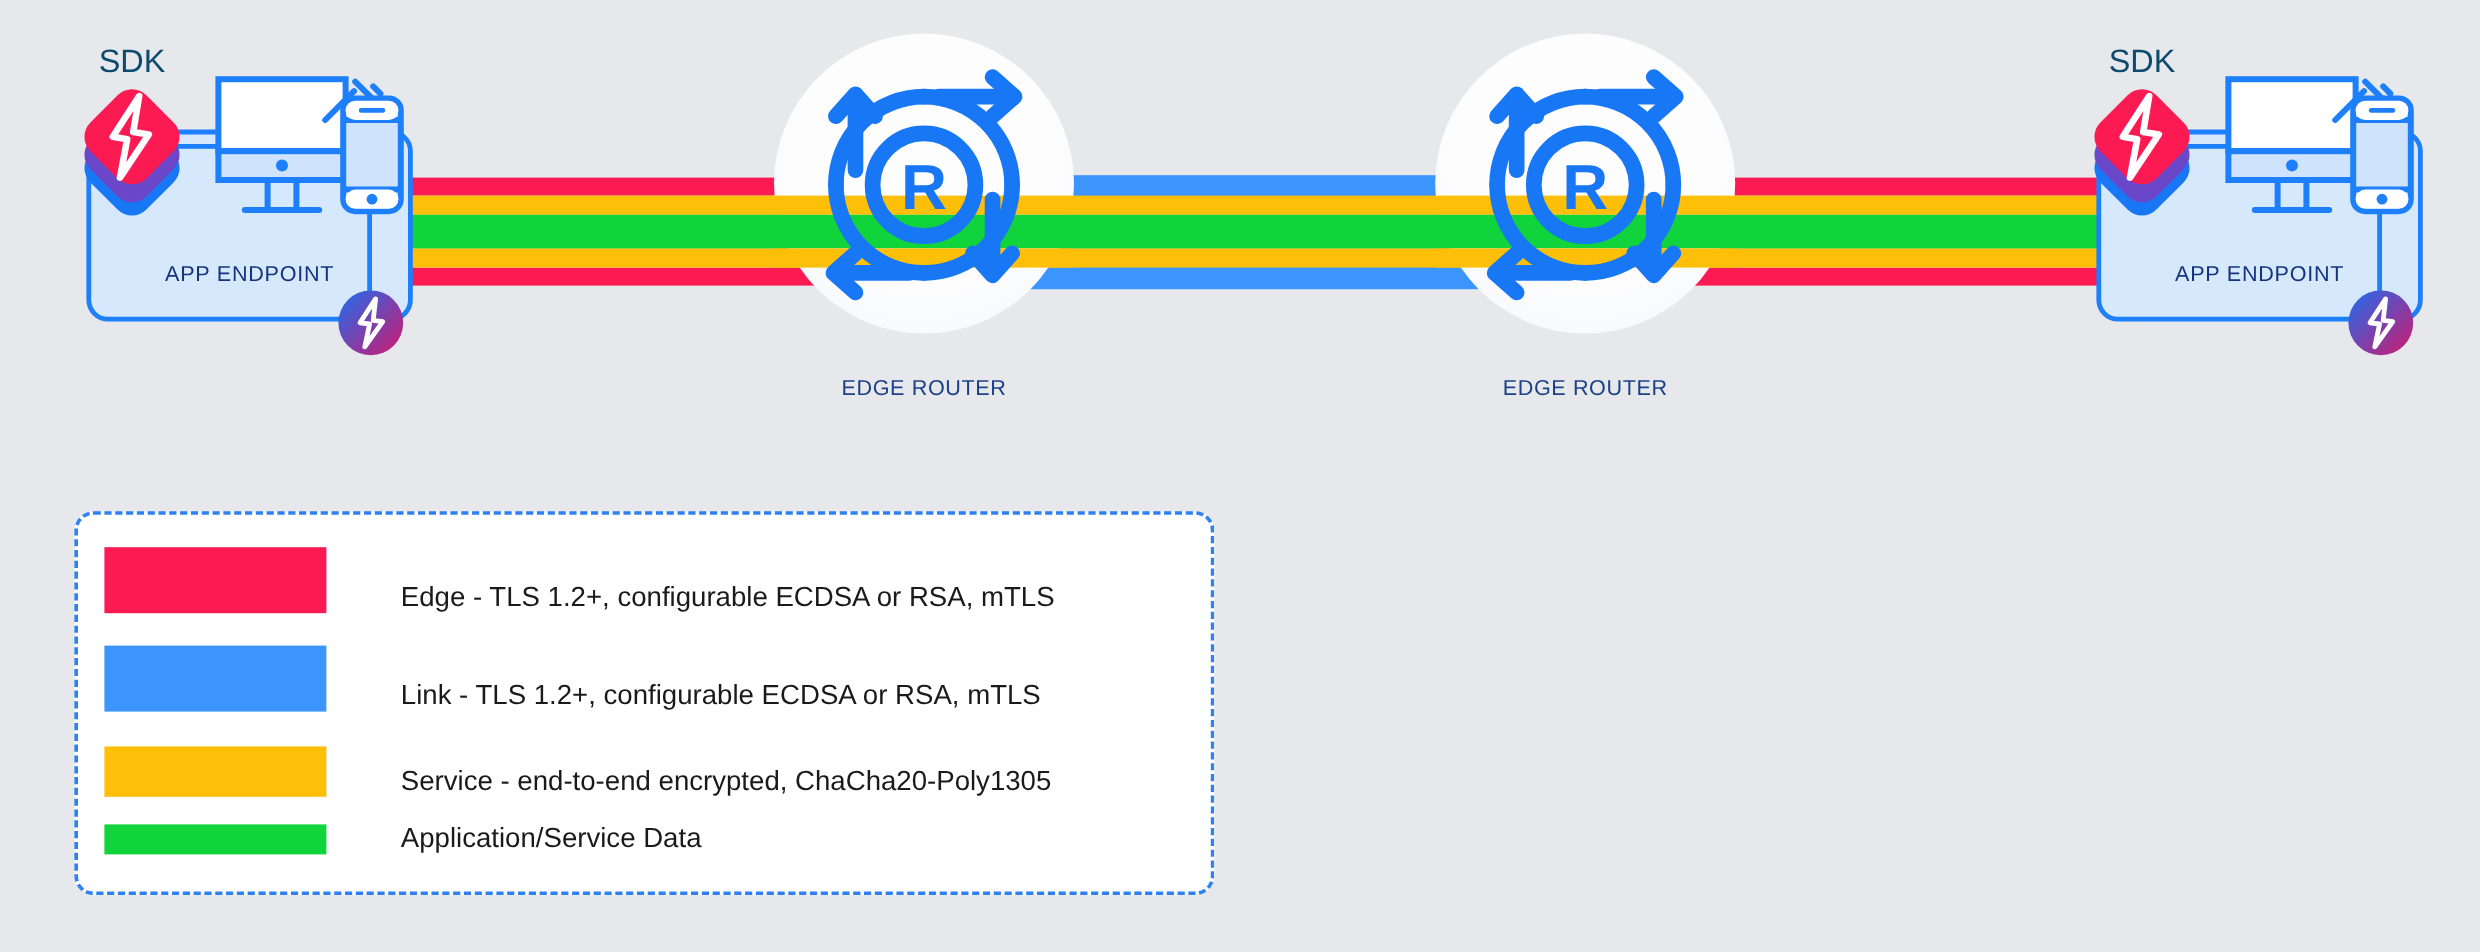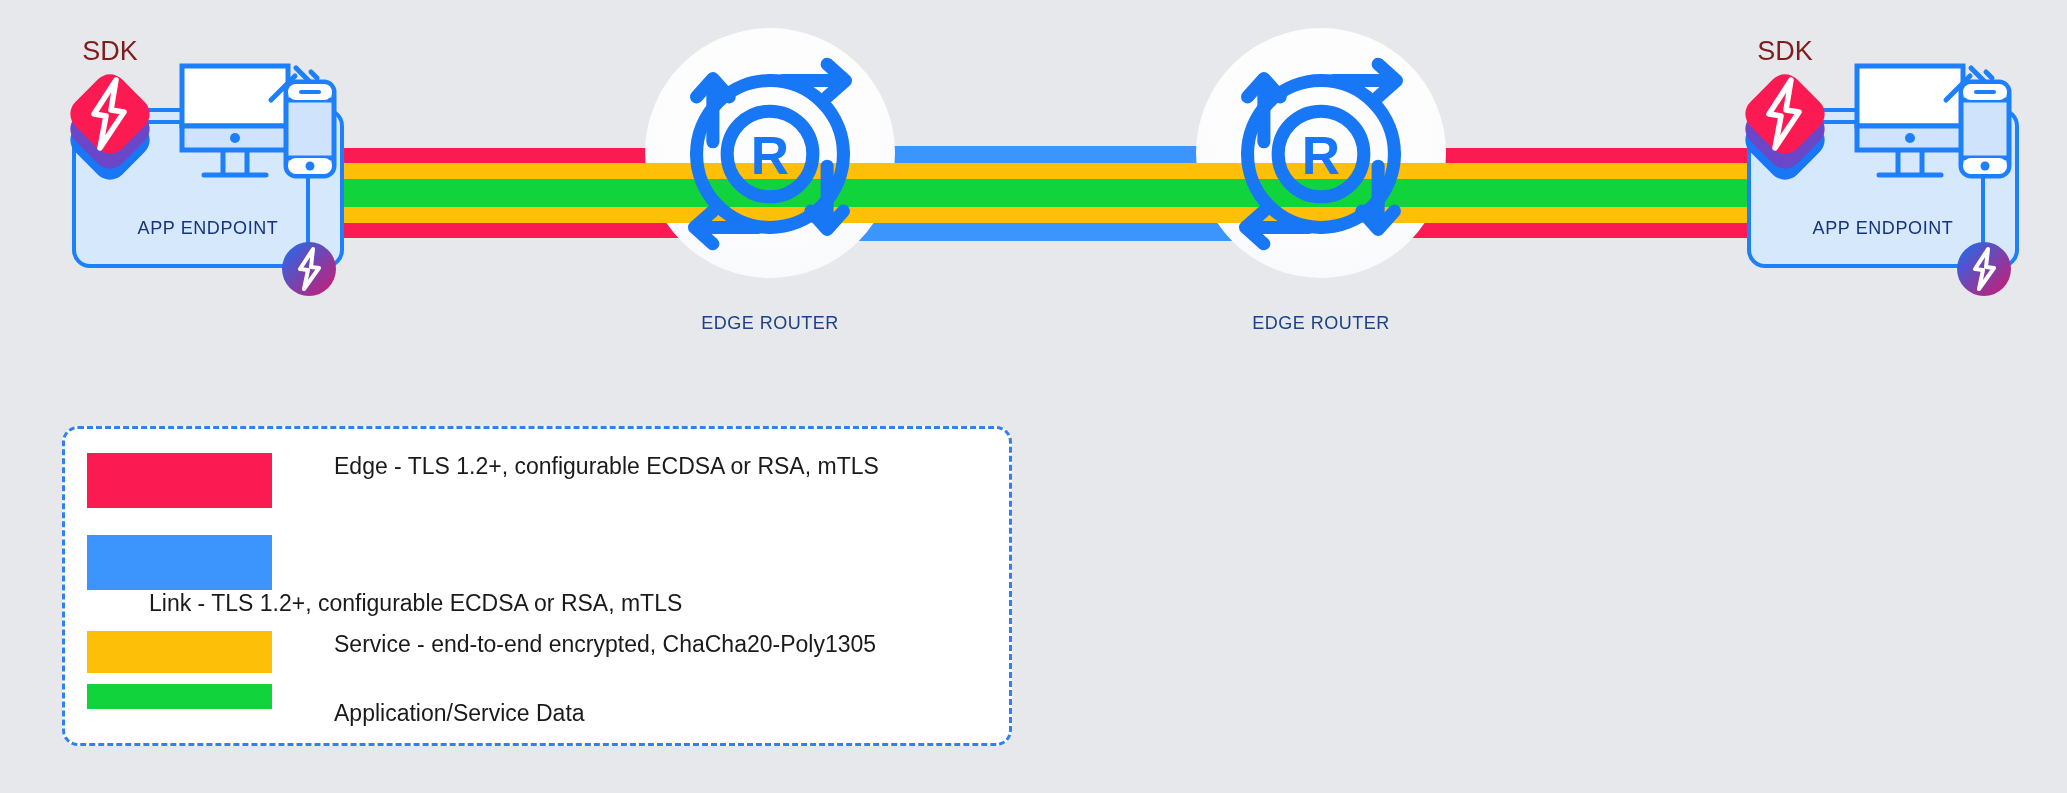--- a/index.html
+++ b/index.html
@@ -23,21 +23,21 @@
   }
   .endpoint-label {
     position:absolute;
     color:#15337E;
     font-size:18px;
     letter-spacing:.6px;
     white-space:nowrap;
   }
   .sdk-label {
     position:absolute;
-    color:#7f1d1d;
+    color:#0c4a6e;
     font-size:27px;
     white-space:nowrap;
   }
   .router-label {
     position:absolute;
     color:#1B4189;
     font-size:18px;
     letter-spacing:.5px;
     white-space:nowrap;
   }
@@ -50,21 +50,21 @@
   
   .legend {
     position:absolute;
     background:#FFFFFF;
     border:3px dashed #2F80F5;
     border-radius:16px;
   }
   .legend-row {
     position:absolute;
     display:flex;
-    align-items:flex-start;
+    align-items:flex-end;
   }
   .swatch { flex:none; }
   .legend-text {
     color:#1A1A1A;
     font-size:23px;
     white-space:nowrap;
   }
 </style>
 </head>
 <body style="background: rgb(230, 232, 235);">
@@ -266,26 +266,26 @@
     <path d="M33 9 L20 29 L28 30 L24 49 L39 28 L31 27 Z" fill="none" stroke="#FFFFFF" stroke-width="4" stroke-linejoin="round" stroke-linecap="round"></path>
   </svg>
 
   <div class="legend" style="left:62px; top:426px; width:950px; height:320px;">
 
     <div class="legend-row" style="left:22px; top:24px; width:900px; height:58px;">
       <div class="swatch" style="width:185px; height:55px; background:#FB1B52;"></div>
       <div class="legend-text" style="margin-left:62px;">Edge - TLS 1.2+, configurable ECDSA or RSA, mTLS</div>
     </div>
 
-    <div class="legend-row" style="left:22px; top:106px; width:900px; height:58px;flex-direction:column;">
+    <div class="legend-row" style="left:22px; top:106px; width:900px; height:58px;">
       <div class="swatch" style="width:185px; height:55px; background:#3B95FC;"></div>
       <div class="legend-text" style="margin-left:62px;">Link - TLS 1.2+, configurable ECDSA or RSA, mTLS</div>
     </div>
 
-    <div class="legend-row" style="left:22px; top:202px; width:900px; height:45px;">
+    <div class="legend-row" style="left:22px; top:190px; width:900px; height:45px;">
       <div class="swatch" style="width:185px; height:42px; background:#FEBF09;"></div>
       <div class="legend-text" style="margin-left:62px;">Service - end-to-end encrypted, ChaCha20-Poly1305</div>
     </div>
 
     <div class="legend-row" style="left:22px; top:255px; width:900px; height:28px;">
       <div class="swatch" style="width:185px; height:25px; background:#11D33C;"></div>
       <div class="legend-text" style="margin-left:62px;margin-top:16px;">Application/Service Data</div>
     </div>
 
   </div>

